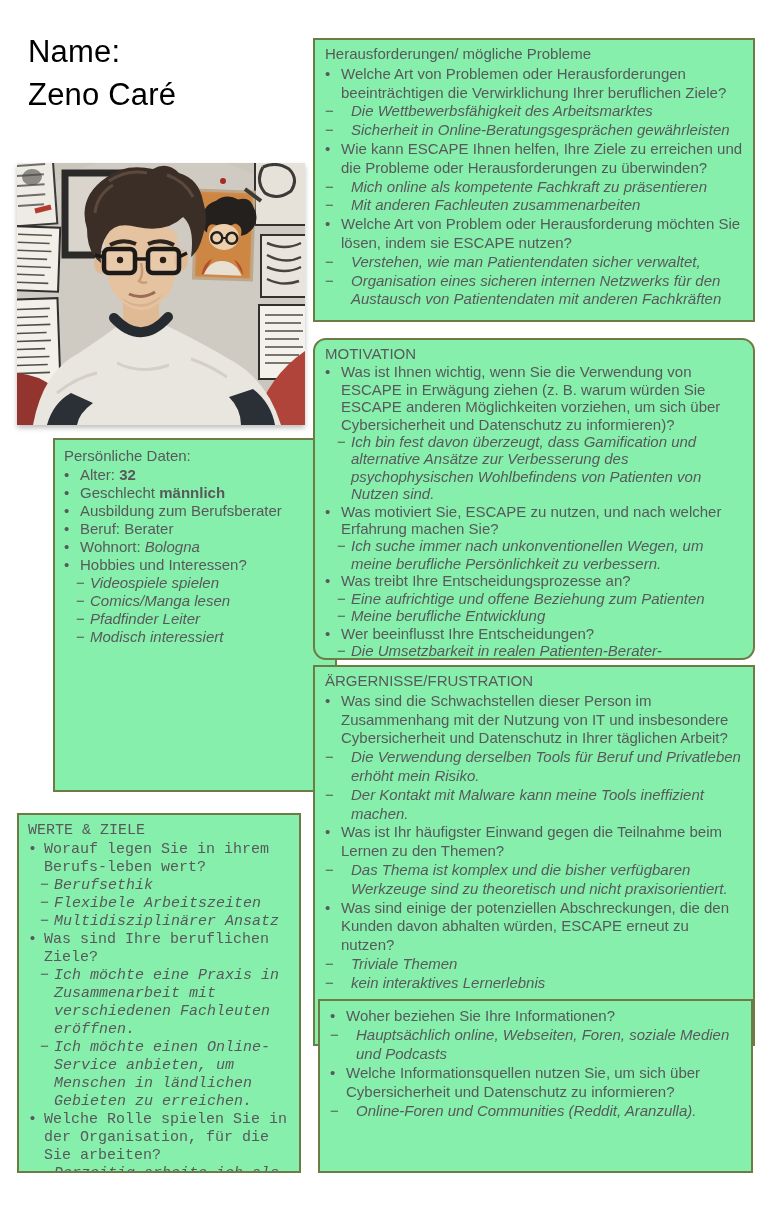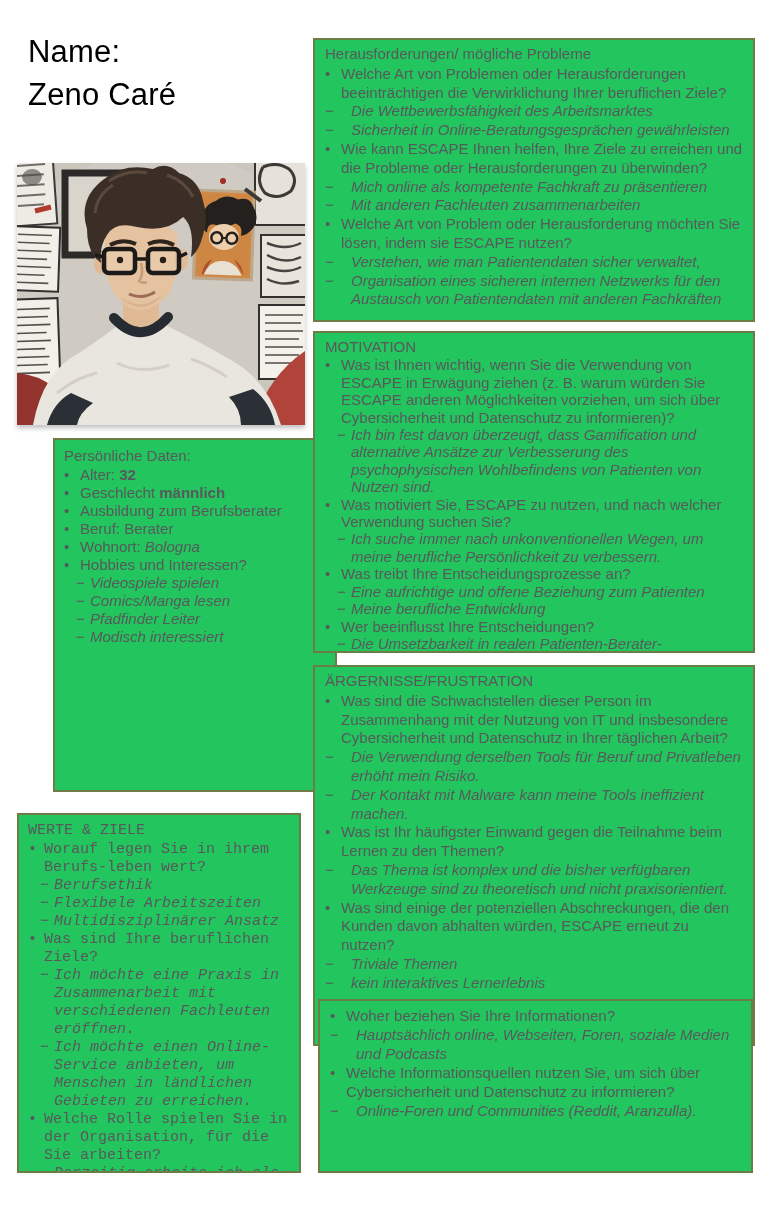--- a/index.html
+++ b/index.html
@@ -17,34 +17,34 @@
   }
 
   .photo{
     position:absolute;left:17px;top:163px;width:288px;height:262px;
     background:#c9c5bb;box-shadow:0 3px 5px rgba(0,0,0,.25);
     overflow:hidden;
   }
   .photo svg{display:block;width:100%;height:100%;}
 
   .box{
-    position:absolute;border:2px solid #6d7c44;background:#22c55e;
+    position:absolute;border:2px solid #6d7c44;background:#86efac;
     box-sizing:border-box;overflow:hidden;
   }
   .box .box-title{margin:0 0 1px 0;}
 
   
   .box.left-col{left:17px;width:284px;padding:7px 8px 6px 9px;font-size:15px;line-height:18px;}
   #box-personal{top:438px;height:354px;margin-left:36px;}
   #box-values{top:813px;height:360px;font-family:Liberation Mono, monospace;}
 
   
   .box.right-col{left:313px;width:442px;padding:5px 10px 4px 10px;font-size:15px;line-height:18.8px;}
   #box-challenges{top:38px;height:284px;}
-  #box-motivation{top:331px;height:322px;line-height:17.4px;}
+  #box-motivation{top:338px;height:322px;line-height:17.4px;border-radius:13px;}
   #box-frustration{top:665px;height:381px;}
   #box-sources{top:999px;left:318px;width:435px;height:174px;line-height:19px;}
 
   .li{display:flex;align-items:flex-start;}
   .li .marker{flex:0 0 16px;}
   .li.lvl2 .marker{flex:0 0 26px;}
   .deep .li.lvl2{padding-left:12px;}
   .deep .li.lvl2 .marker{flex:0 0 14px;}
   .txt{flex:1 1 auto;}
   .it{font-style:italic;}
@@ -280,21 +280,21 @@
         <div class="li lvl1">
           <span class="marker">•</span>
           <span class="txt"><span>Was ist Ihnen wichtig, wenn Sie die Verwendung von ESCAPE in Erwägung ziehen (z. B. warum würden Sie ESCAPE anderen Möglichkeiten vorziehen, um sich über Cybersicherheit und Datenschutz zu informieren)?</span></span>
         </div>
         <div class="li lvl2">
           <span class="marker">−</span>
           <span class="txt it"><span>Ich bin fest davon überzeugt, dass Gamification und alternative Ansätze zur Verbesserung des psychophysischen Wohlbefindens von Patienten von Nutzen sind.</span></span>
         </div>
         <div class="li lvl1">
           <span class="marker">•</span>
-          <span class="txt"><span>Was motiviert Sie, ESCAPE zu nutzen, und nach welcher Verwendung suchen Sie?</span></span>
+          <span class="txt"><span>Was motiviert Sie, ESCAPE zu nutzen, und nach welcher Erfahrung machen Sie?</span></span>
         </div>
         <div class="li lvl2">
           <span class="marker">−</span>
           <span class="txt it"><span>Ich suche immer nach unkonventionellen Wegen, um meine berufliche Persönlichkeit zu verbessern.</span></span>
         </div>
         <div class="li lvl1">
           <span class="marker">•</span>
           <span class="txt"><span>Was treibt Ihre Entscheidungsprozesse an?</span></span>
         </div>
         <div class="li lvl2">

